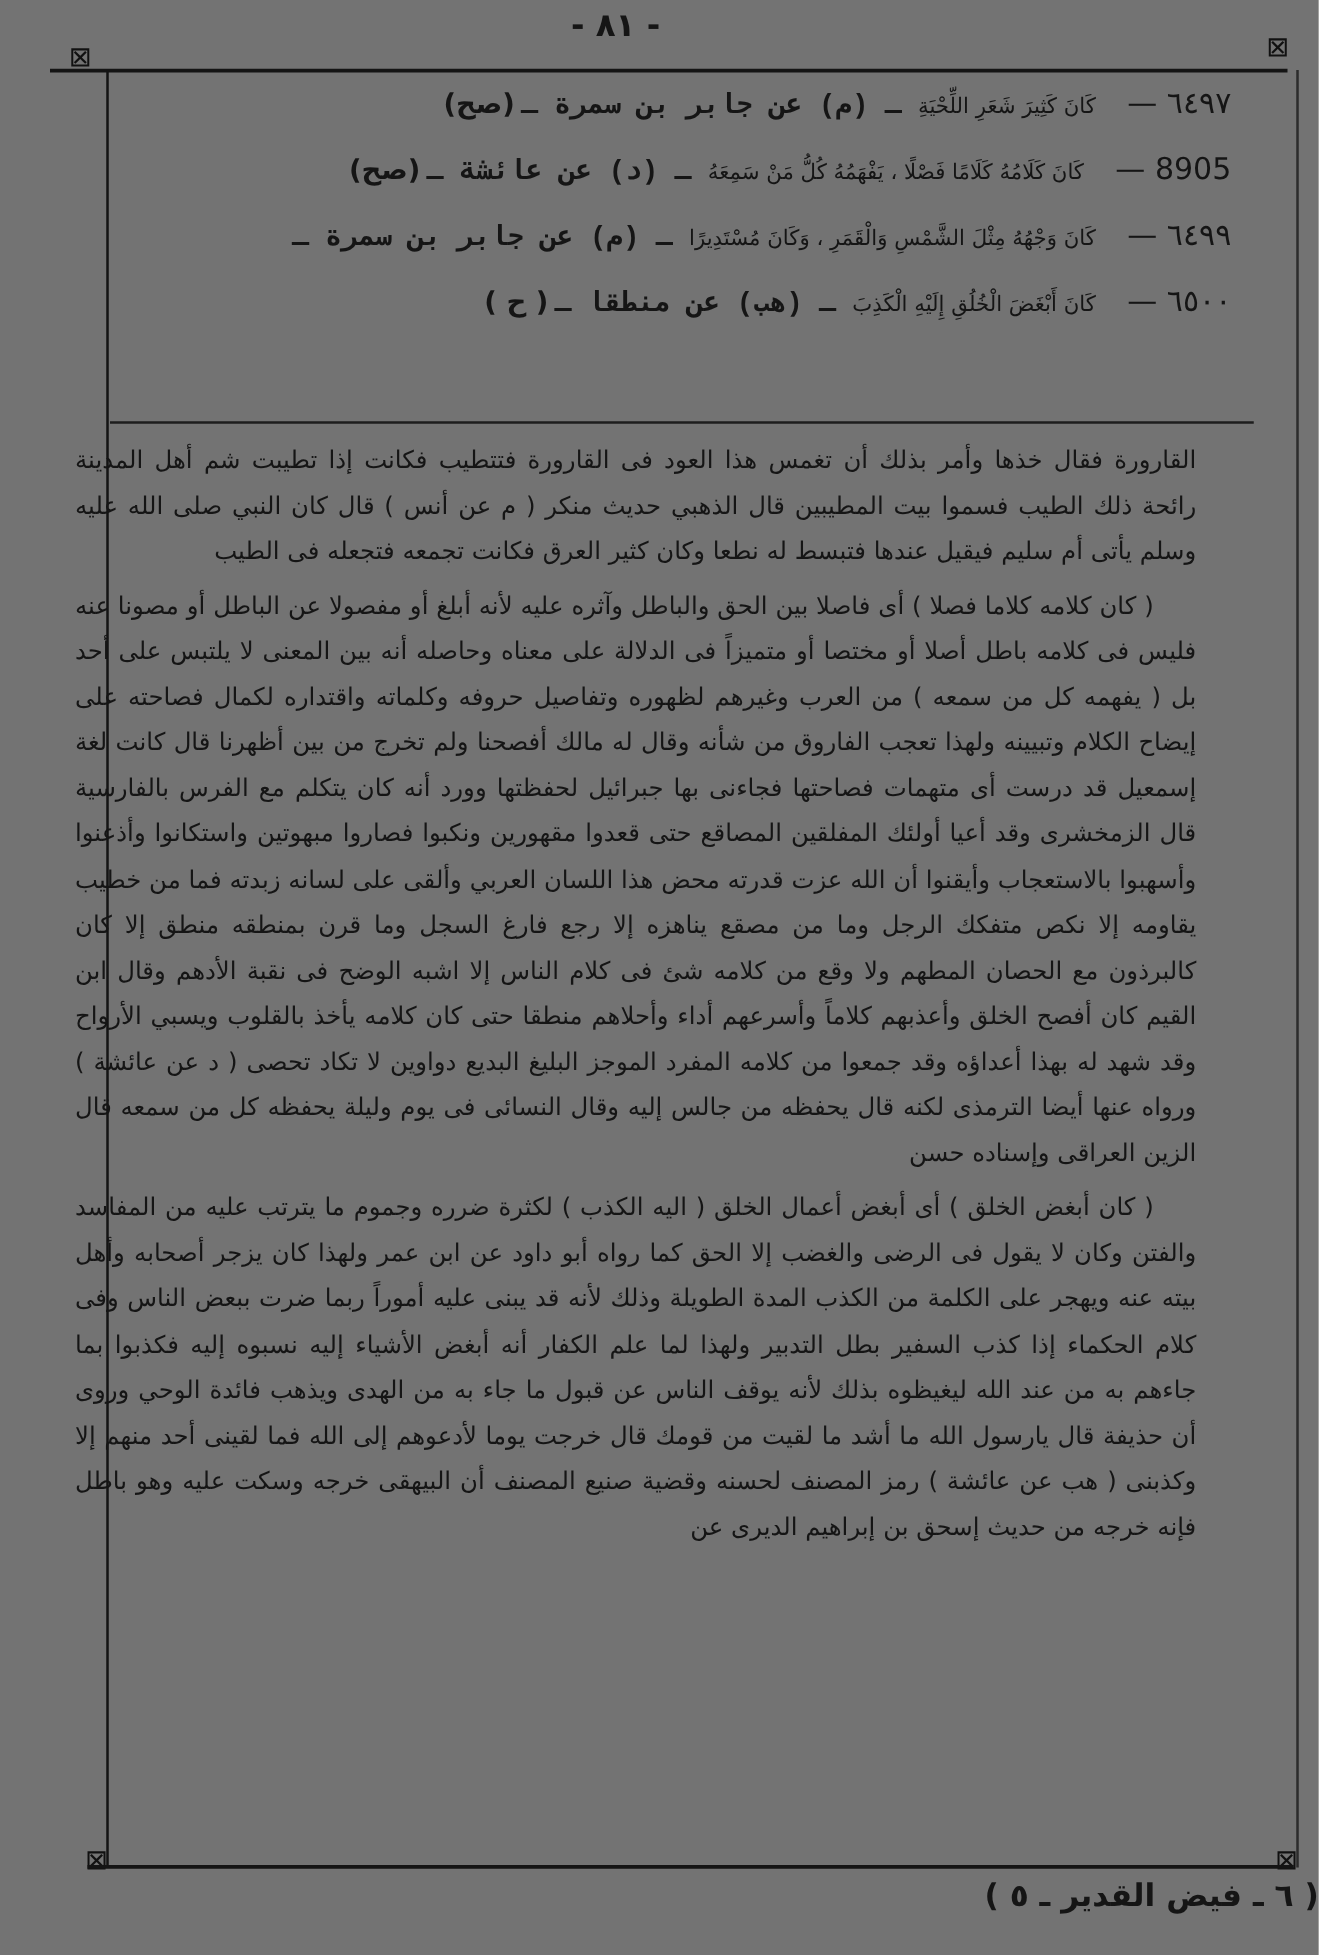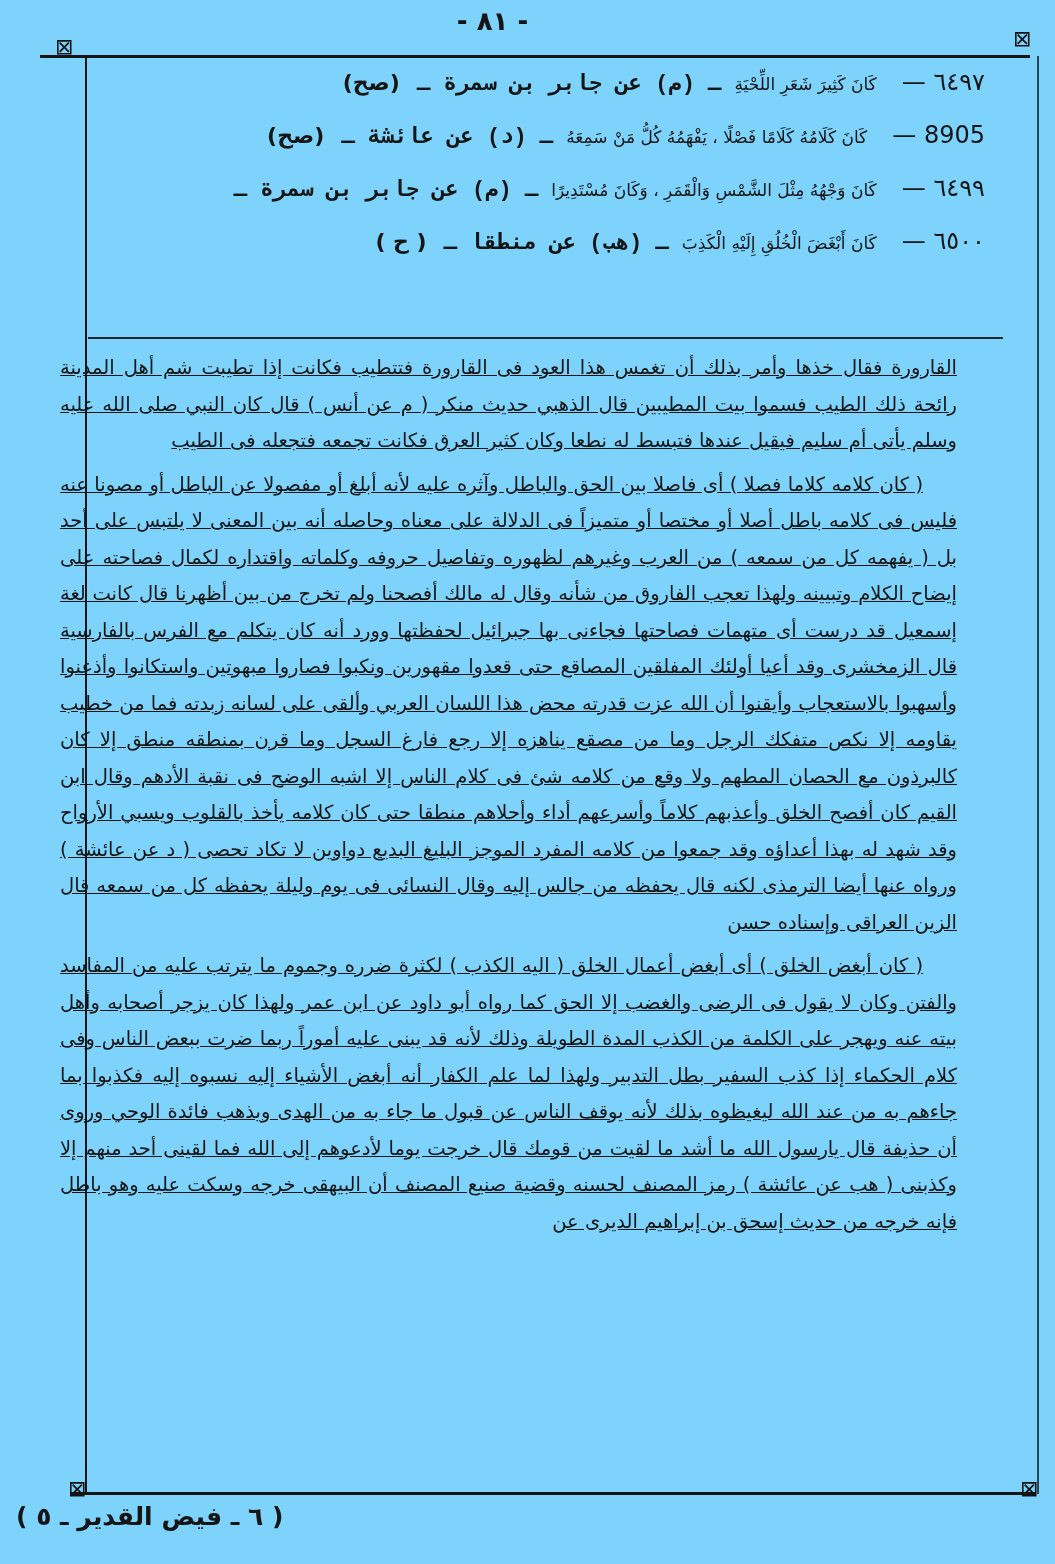--- a/index.html
+++ b/index.html
@@ -1,20 +1,20 @@
 <!DOCTYPE html>
 <html lang="ar" dir="rtl"><head>
 <meta charset="utf-8">
 <style>
   html,body{margin:0;padding:0;background:#e8e8e4;}
   .page{
     position:relative;
     width:1055px;height:1564px;
     margin:0 auto;
-    background:#7dd3fc;
+    background:#737373;
     color:#151515;
     font-family:"DejaVu Sans", sans-serif;
     direction:rtl;
     overflow:hidden;
   }
   .page-number{
     position:absolute;top:6px;left:0;right:70px;
     text-align:center;
     font-size:26px;font-weight:bold;
     letter-spacing:4px;
@@ -41,37 +41,36 @@
     position:absolute;top:68px;right:70px;left:110px;
     direction:rtl;text-align:right;
   }
   .hadith{
     margin-bottom:24px;
     white-space:nowrap;
   }
   .hadith .num{font-size:24px;font-weight:normal;}
   .hadith .matn{font-size:17px;font-weight:normal;margin-right:20px;}
   .hadith .src{font-size:22px;font-weight:bold;margin-right:8px;font-family:Liberation Mono, monospace;}
-  .hadith .grade{font-size:22px;font-weight:bold;margin-right:12px;}
+  .hadith .grade{font-size:22px;font-weight:bold;margin-right:0;}
   
   .commentary{
     position:absolute;top:350px;right:98px;left:60px;
     direction:rtl;
     font-size:19.5px;
     line-height:36.5px;
     text-align:justify;
     text-align-last:right;
-    text-decoration:underline;
   }
   .commentary p{margin:0 0 7px 0;}
   .commentary p.indent{text-indent:34px;}
   
   .footer{
     position:absolute;top:1502px;left:16px;right:0;
-    text-align:left;
+    text-align:right;
     font-size:25px;font-weight:bold;
     direction:rtl;
   }
 </style>
 </head>
 <body>
 
 <div class="page">
 
   <div class="page-number">- ٨١ -</div>

